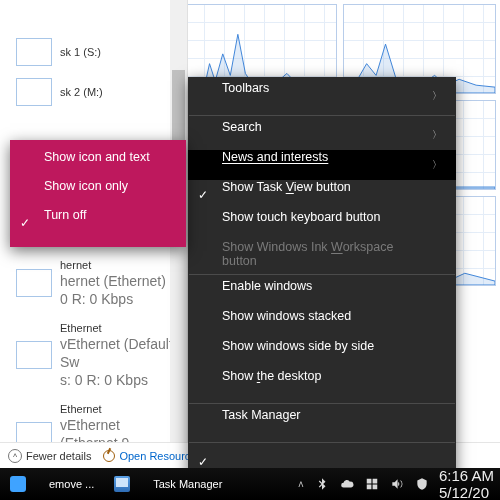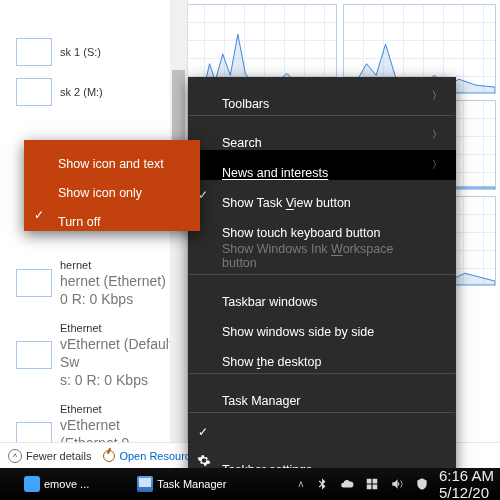--- a/index.html
+++ b/index.html
@@ -50,48 +50,48 @@
   }
 
   
   .ctx {
     position:absolute; left:188px; top:77px; width:268px;
     background:#2b2b2b; color:#fff; padding:4px 0;
     box-shadow:0 4px 14px rgba(0,0,0,.55);
     font-size:12.5px;
   }
   .ctx-item {
-    display:flex; align-items:flex-end; height:30px; padding:0 34px 0 34px;
+    display:flex; align-items:flex-start; height:30px; padding:0 34px 0 34px;
     position:relative; cursor:default;
   }
   .ctx-item.hover { background:#000000; }
   .ctx-item.disabled { color:#7a7a7a; }
   .ctx-sep { height:1px; background:#4b4b4b; margin:4px 1px; }
   .ctx-arrow { position:absolute; right:14px; top:50%; transform:translateY(-50%); font-size:10px; color:#cfcfcf; }
   .ctx-check { position:absolute; left:10px; top:50%; transform:translateY(-50%); font-size:12px; color:#fff; }
   .ctx-gear { position:absolute; left:9px; top:50%; transform:translateY(-50%); }
   .ctx-gear svg { width:14px; height:14px; }
   .ul { text-decoration:underline; text-underline-offset:2px; }
 
   
   .subctx {
-    position:absolute; left:24px; top:140px; width:176px;
-    background:#c2410c; color:#fff; padding:2px 0;
+    position:absolute; left:10px; top:140px; width:176px;
+    background:#be185d; color:#fff; padding:10px 0;
     box-shadow:0 4px 14px rgba(0,0,0,.55);
     font-size:12.5px;
   }
   .subctx .ctx-item { height:29px; }
 
   
   .taskbar {
     position:absolute; left:0; bottom:0; right:0; height:32px;
     background:linear-gradient(#101010,#000); color:#fff; display:flex; align-items:center;
     font-size:11px;
   }
-  .tb-btn { height:32px; display:flex; align-items:center; gap:4px; padding:0 24px; }
+  .tb-btn { height:32px; display:flex; align-items:center; gap:23px; padding:0 10px; }
   .tb-btn .ico { width:16px; height:16px; display:inline-block; }
   .tb-spacer { flex:1; }
   .tray { display:flex; align-items:center; gap:11px; padding:0 6px; color:#d8d8d8; }
   .tray .tico { width:14px; height:14px; fill:#d8d8d8; }
   .clock { text-align:left; line-height:1.15; padding:0 6px 0 4px; font-size:15px; color:#eee; }
 
   .ico-remove { background:#3fa3ff; border-radius:3px; position:relative; }
   .ico-remove::after { content:""; position:absolute; inset:3px; background:#fff; clip-path:polygon(0 35%,100% 35%,100% 65%,0 65%); opacity:.0; }
   .ico-tm { background:linear-gradient(#5aa0e6,#2f6db5); border-radius:2px; position:relative; }
   .ico-tm::after{ content:""; position:absolute; inset:2px 2px 5px 2px; background:#cfe4fa; }
@@ -215,21 +215,24 @@
     <span><span>Show Task </span><span class="ul">V</span><span>iew button</span></span>
   </div>
   <div class="ctx-item">
     <span>Show touch keyboard button</span>
   </div>
   <div class="ctx-item disabled">
     <span><span>Show Windows Ink </span><span class="ul">W</span><span>orkspace button</span></span>
   </div>
   <div class="ctx-sep"></div>
   <div class="ctx-item">
-      <span>Taskbar windows</span>
+      <span>Enable windows</span>
+    </div>
+  <div class="ctx-item">
+      <span>Show windows stacked</span>
     </div>
   <div class="ctx-item">
       <span>Show windows side by side</span>
     </div>
   <div class="ctx-item">
     <span><span>Show </span><span class="ul">t</span><span>he desktop</span></span>
   </div>
   <div class="ctx-sep"></div>
   <div class="ctx-item">
       <span>Task Manager</span>

